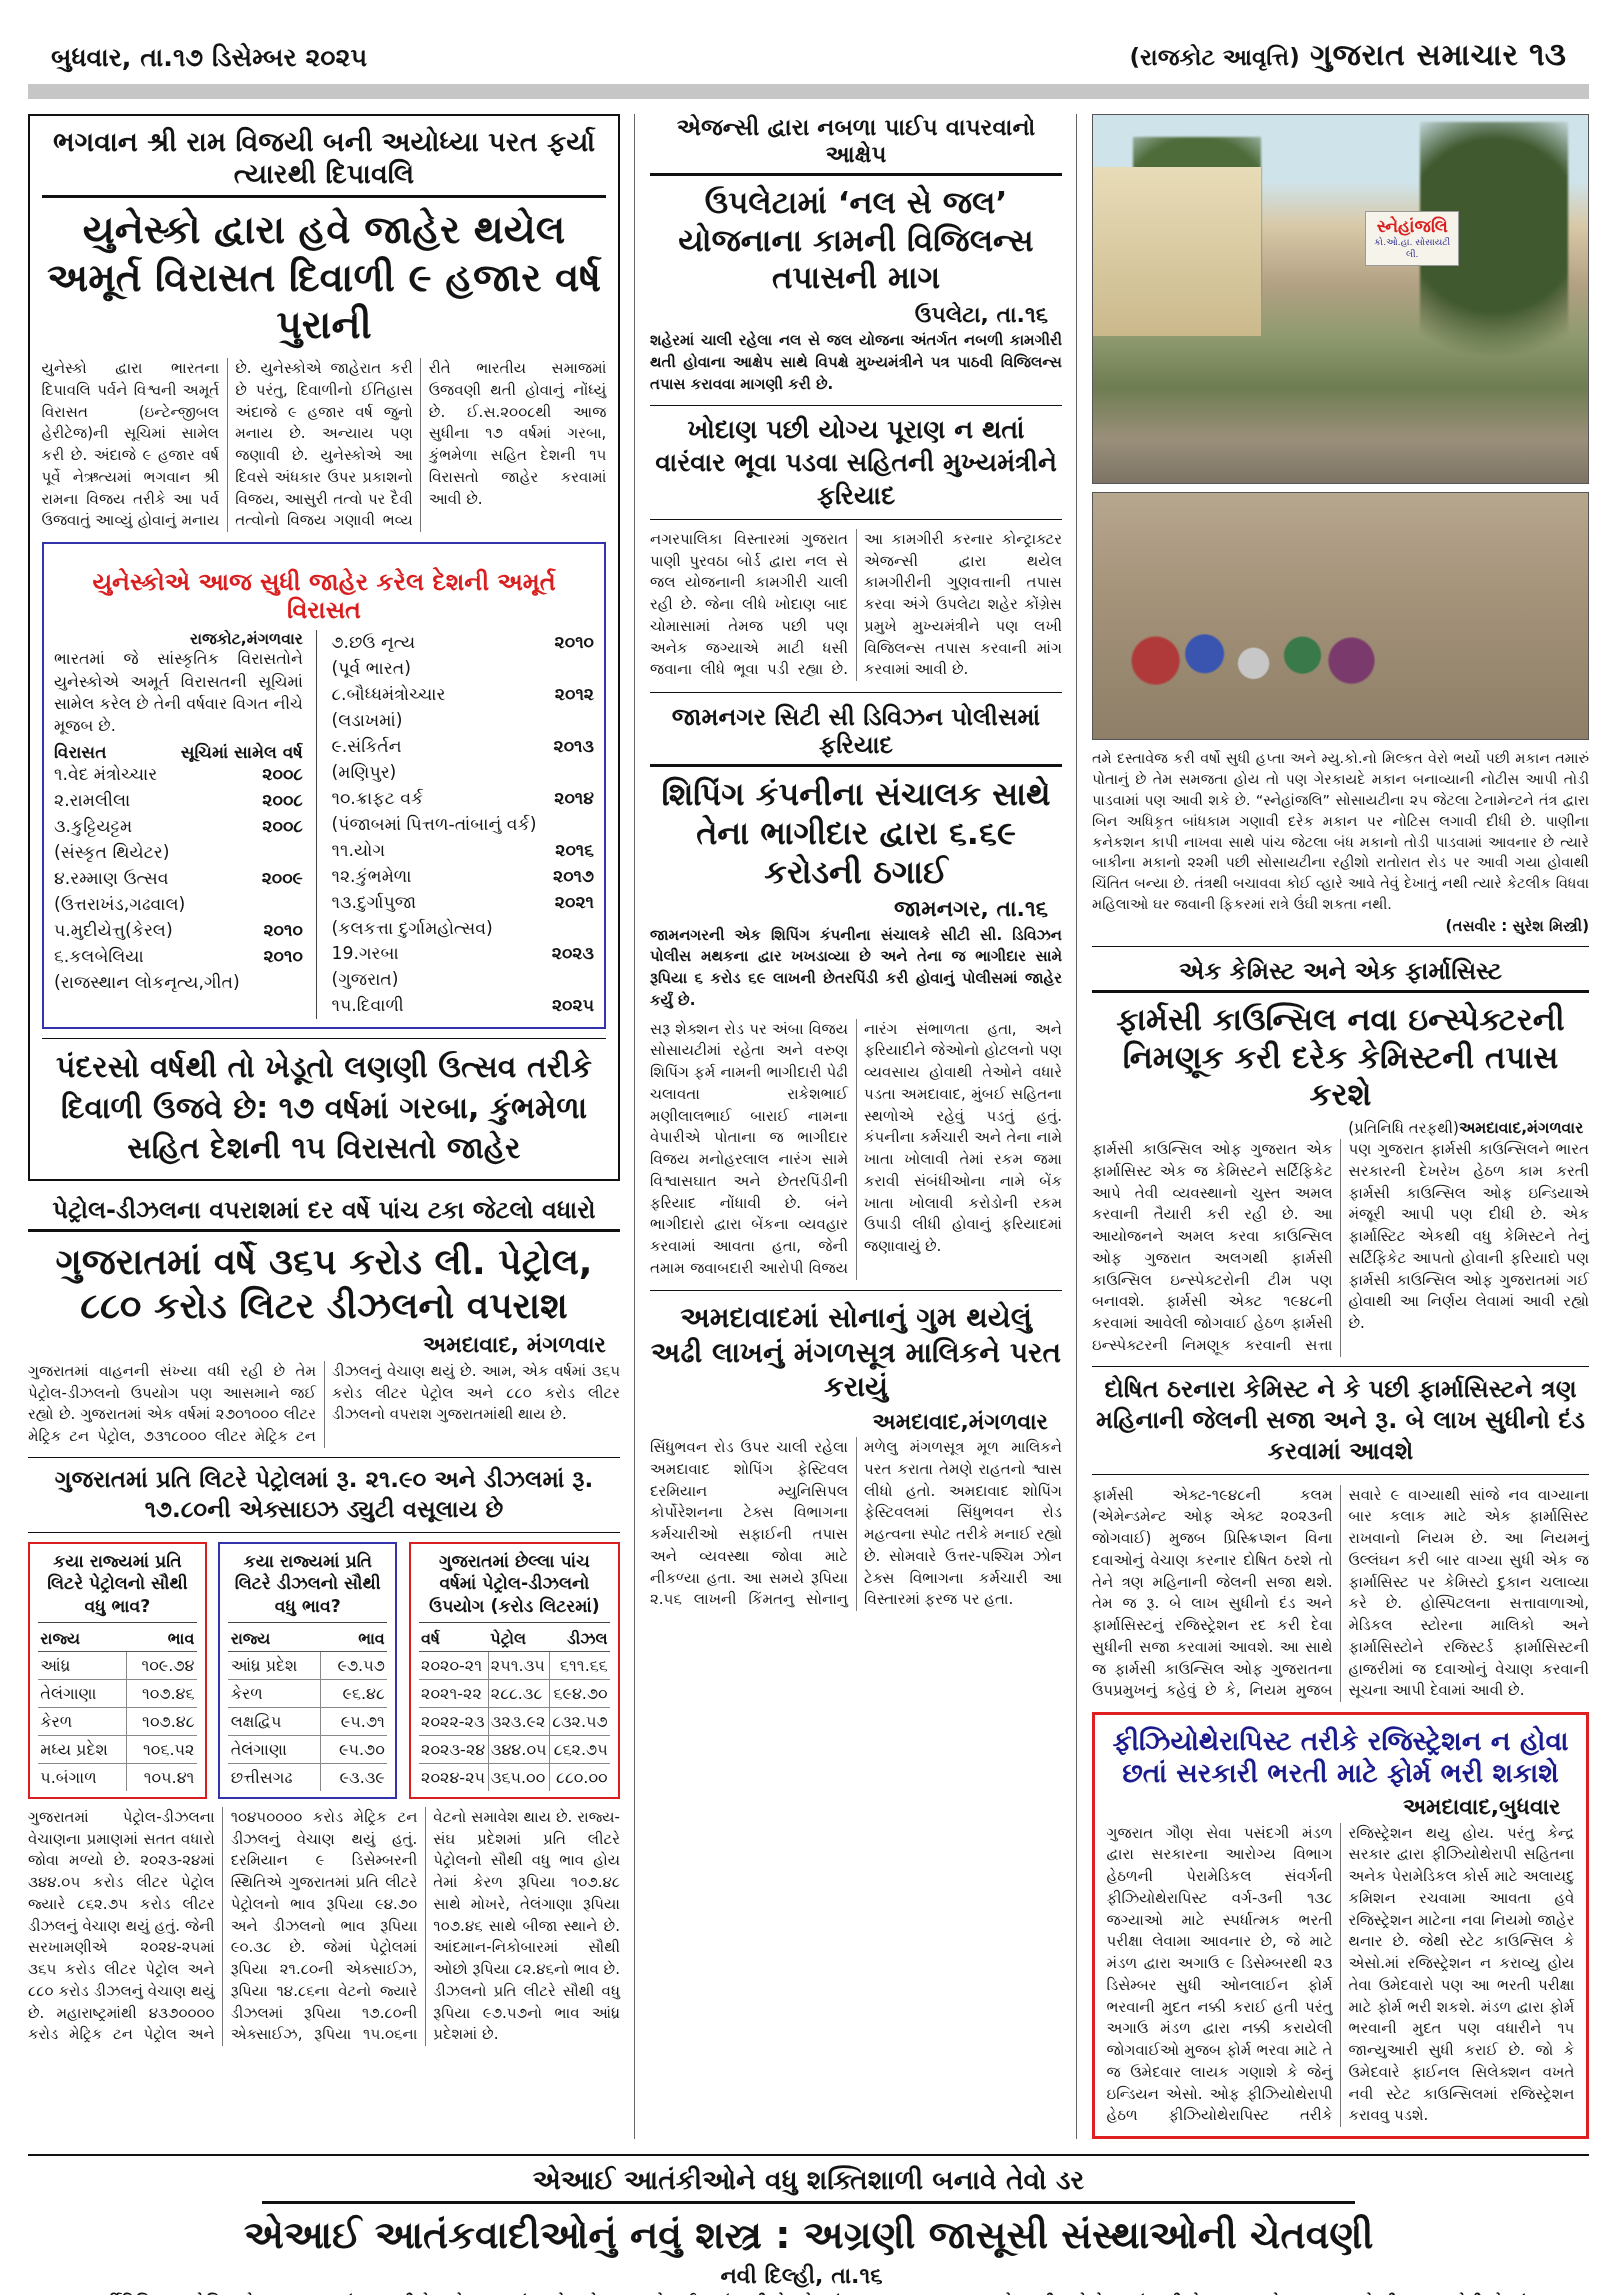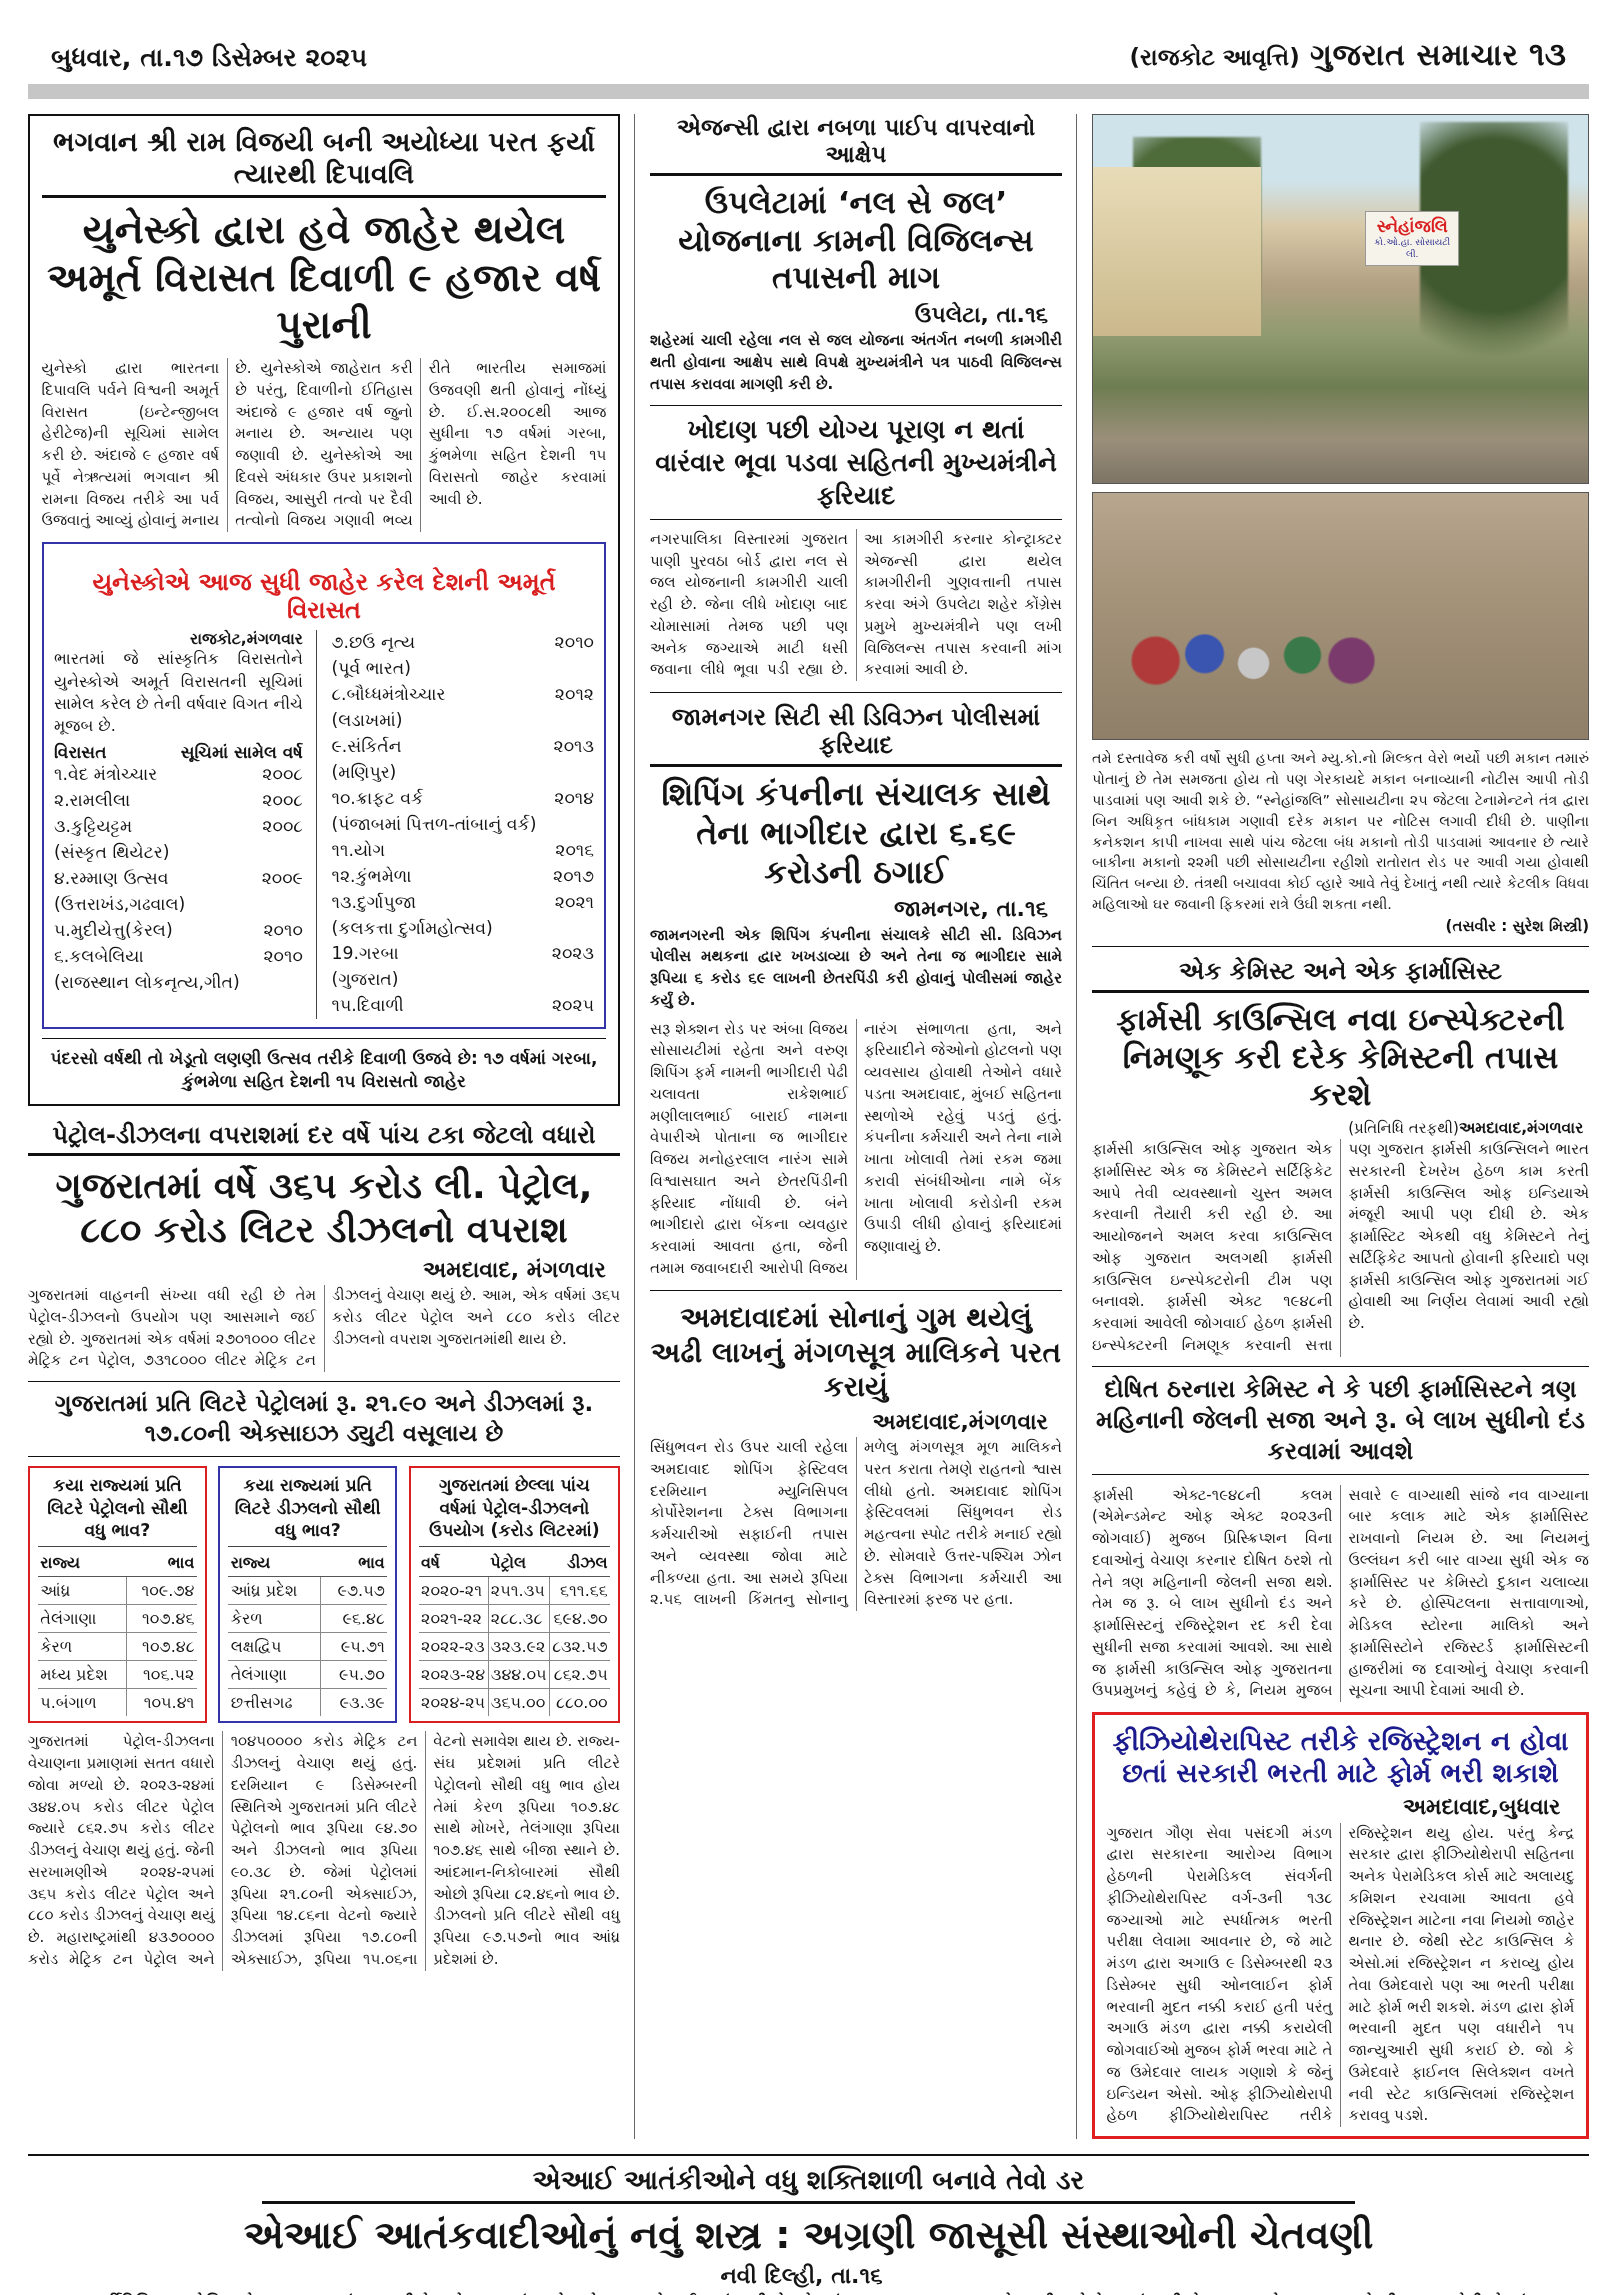--- a/index.html
+++ b/index.html
@@ -48,22 +48,22 @@
   
   .her-box{ border:2.3px solid #3333aa; margin-top:10.4px; padding:8px 10.4px; }
   .her-title{ color:#d91f1f; font-weight:900; font-size:24px; text-align:center; margin-bottom:5.8px;margin-top:16px; }
   .her-grid{ display:grid; grid-template-columns:1fr 1fr; gap:0 15px; }
   .her-colL{ border-right:1.2px solid #444; padding-right:12.7px; }
   .her-intro{ font-size:16px; line-height:1.4; text-align:justify; white-space:pre-line; }
   .her-datel{ text-align:right; font-weight:bold; font-size:15.6px; }
   .her-hdr{ display:flex; justify-content:space-between; font-weight:900; font-size:17px; margin-top:4.6px; }
   .her-item{ display:flex; justify-content:space-between; font-size:17.3px; line-height:1.5; }
   .her-item .nm{ white-space:pre-line; }
-  .her-item .yr{ font-weight:normal; }
-  .boxA-footer{ font-weight:900; font-size:17px; line-height:1.35; text-align:center; margin-top:9.2px; border-top:1.7px solid #111; padding-top:8px; }
+  .her-item .yr{ font-weight:bold; }
+  .boxA-footer{ font-weight:900; font-size:30px; line-height:1.35; text-align:center; margin-top:9.2px; border-top:1.7px solid #111; padding-top:8px; }
 
   
   .pt-row{ display:grid; grid-template-columns:1fr 1fr 1.15fr; gap:11.6px; margin:8px 0; }
   .pt{ border:2.3px solid #d91f1f; padding:5.8px 8px; }
   .pt.blue{ border-color:#3333aa; }
   .pt-title{ font-weight:900; font-size:17.3px; text-align:center; line-height:1.3; border-bottom:1.2px solid #444; padding-bottom:4.6px; margin-bottom:2.3px; }
   .pt table{ width:100%; border-collapse:collapse; font-size:16px; }
   .pt th{ text-align:left; font-weight:900; border-bottom:1.2px solid #555; padding:3.5px 2.3px;margin-left:40px; }
   .pt th:last-child,.pt td:last-child{ text-align:right; }
   .pt td{ border-bottom:1.2px solid #888; padding:4px 2.3px; }

